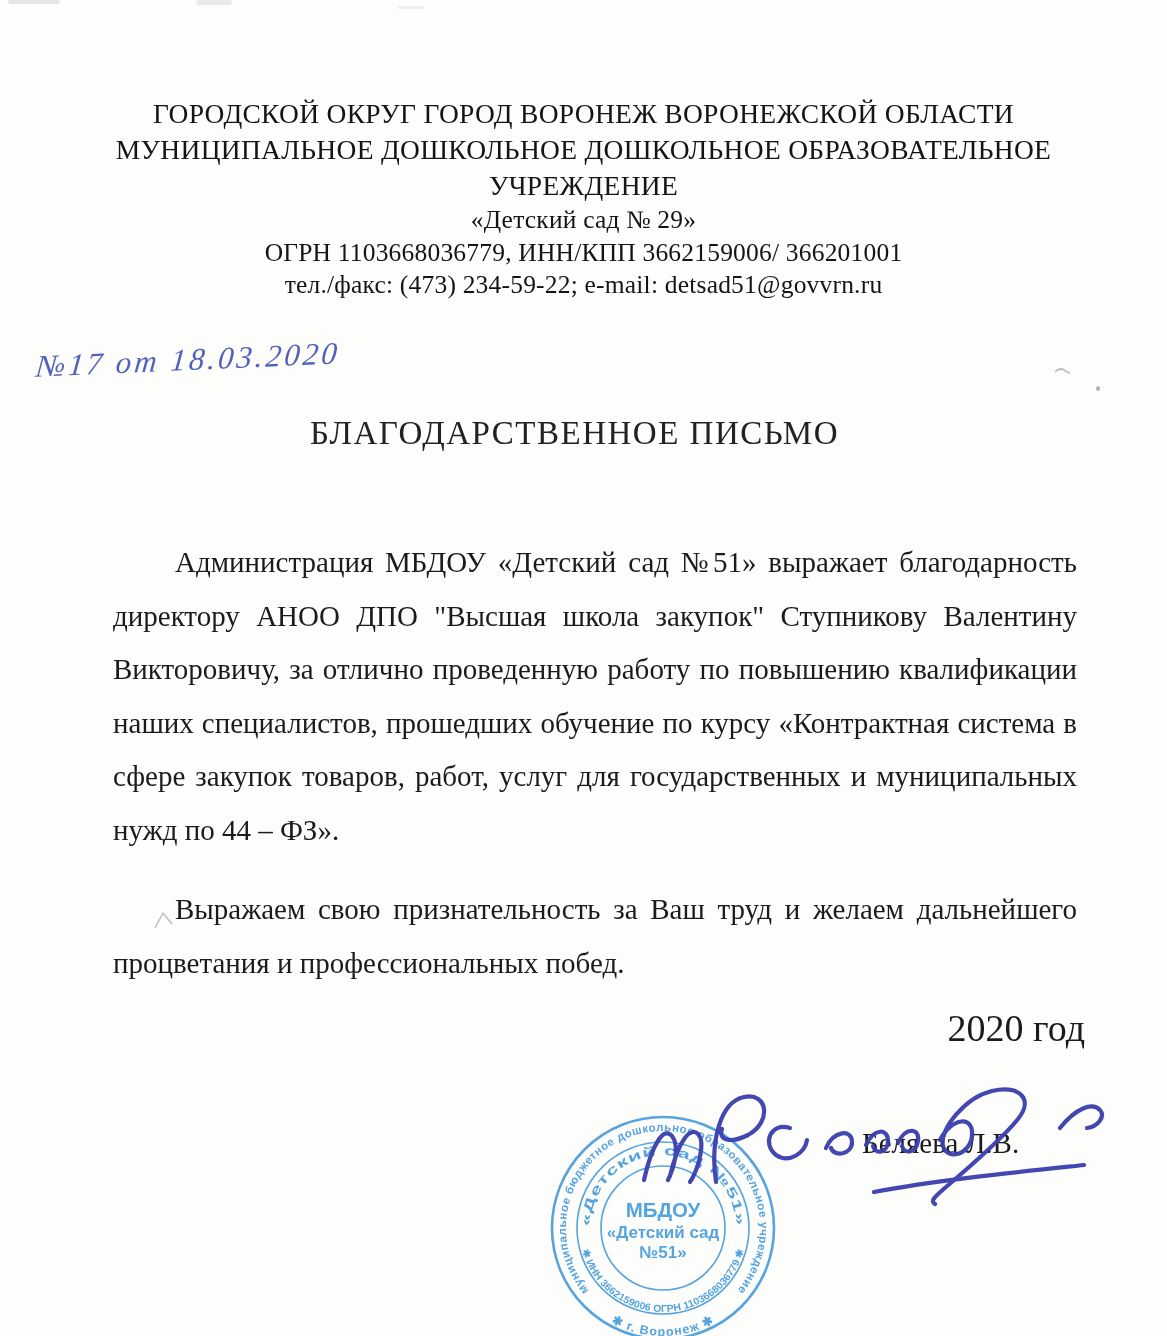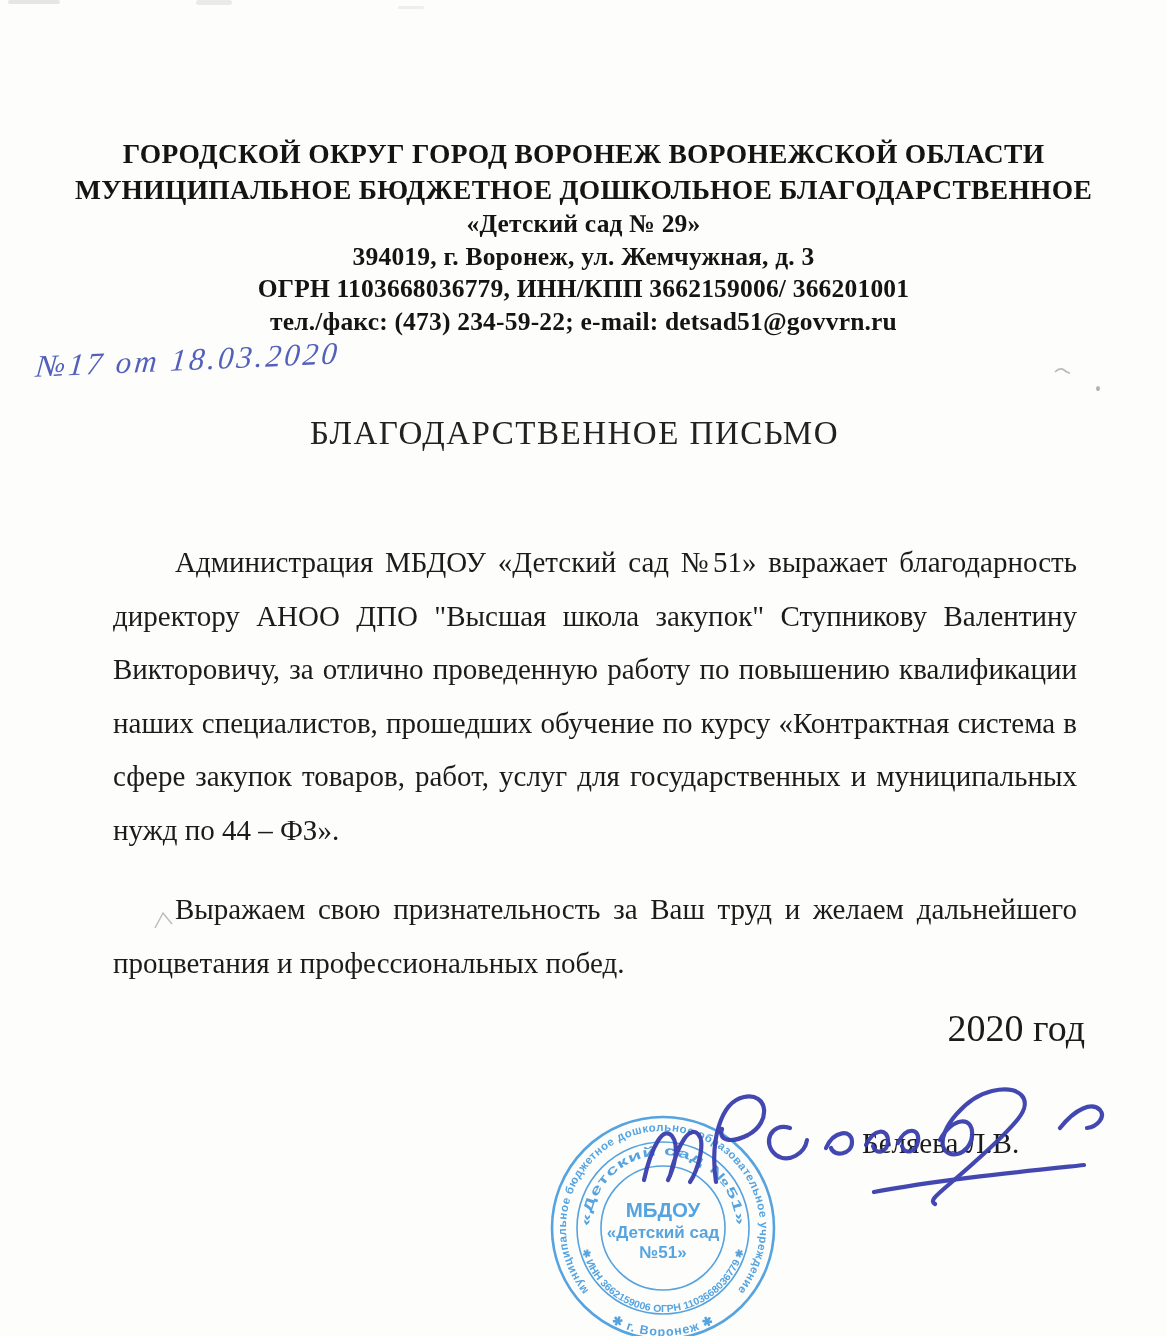--- a/index.html
+++ b/index.html
@@ -6,21 +6,21 @@
   body{
     width:1167px;height:1336px;
     background:#fdfdfc;
     font-family:"Liberation Serif", serif;
     color:#1c1c1c;
     overflow:hidden;
   }
   #page{position:relative;width:1167px;height:1336px;background:#fdfdfc;overflow:hidden;}
 
   
-  .org-header{position:absolute;top:96px;left:0;width:1167px;text-align:center;font-weight:bold;color:#141414;margin-top:40px;}
+  .org-header{position:absolute;top:96px;left:0;width:1167px;text-align:center;font-weight:normal;color:#141414;}
   .org-header .main-line{font-size:27.5px;line-height:36px;letter-spacing:.3px;}
   .org-header .sub-line{font-size:25.5px;line-height:32.5px;letter-spacing:.2px;}
 
   
   .reg-note{
     position:absolute;left:36px;top:342px;
     font-family:"Liberation Serif",serif;font-style:italic;
     font-size:31px;color:#4050b4;letter-spacing:3px;
     transform:rotate(-2.5deg) skewX(-8deg);
     opacity:.9;white-space:nowrap;
@@ -54,23 +54,23 @@
   .tilde-mark{position:absolute;left:1054px;top:366px;opacity:.5;}
   .dot-mark{position:absolute;left:1096px;top:386px;width:4px;height:5px;background:#666;border-radius:50%;opacity:.5;}
 </style>
 </head>
 <body>
 
 <div id="page">
 
   <div class="org-header">
     <div class="main-line">ГОРОДСКОЙ ОКРУГ ГОРОД ВОРОНЕЖ ВОРОНЕЖСКОЙ ОБЛАСТИ</div>
-    <div class="main-line">МУНИЦИПАЛЬНОЕ БЮДЖЕТНОЕ ДОШКОЛЬНОЕ БЛАГОДАРСТВЕННОЕ</div>
+    <div class="main-line">МУНИЦИПАЛЬНОЕ ДОШКОЛЬНОЕ ДОШКОЛЬНОЕ ОБРАЗОВАТЕЛЬНОЕ</div>
+    <div class="main-line">УЧРЕЖДЕНИЕ</div>
     <div class="sub-line">«Детский сад № 29»</div>
-    <div class="sub-line">394019, г. Воронеж, ул. Жемчужная, д. 3</div>
     <div class="sub-line">ОГРН 1103668036779, ИНН/КПП  3662159006/ 366201001</div>
     <div class="sub-line">тел./факс: (473) 234-59-22; e-mail: detsad51@govvrn.ru</div>
   </div>
 
   <div class="reg-note">№17 от 18.03.2020</div>
 
   <div class="letter-title">БЛАГОДАРСТВЕННОЕ ПИСЬМО</div>
 
   <div class="letter-body">
     <p>Администрация МБДОУ «Детский сад №51» выражает благодарность директору АНОО ДПО "Высшая школа закупок" Ступникову Валентину Викторовичу, за отлично проведенную работу по повышению квалификации наших специалистов, прошедших обучение по курсу «Контрактная система в сфере закупок товаров, работ, услуг для государственных и муниципальных нужд по 44 – ФЗ».</p>

